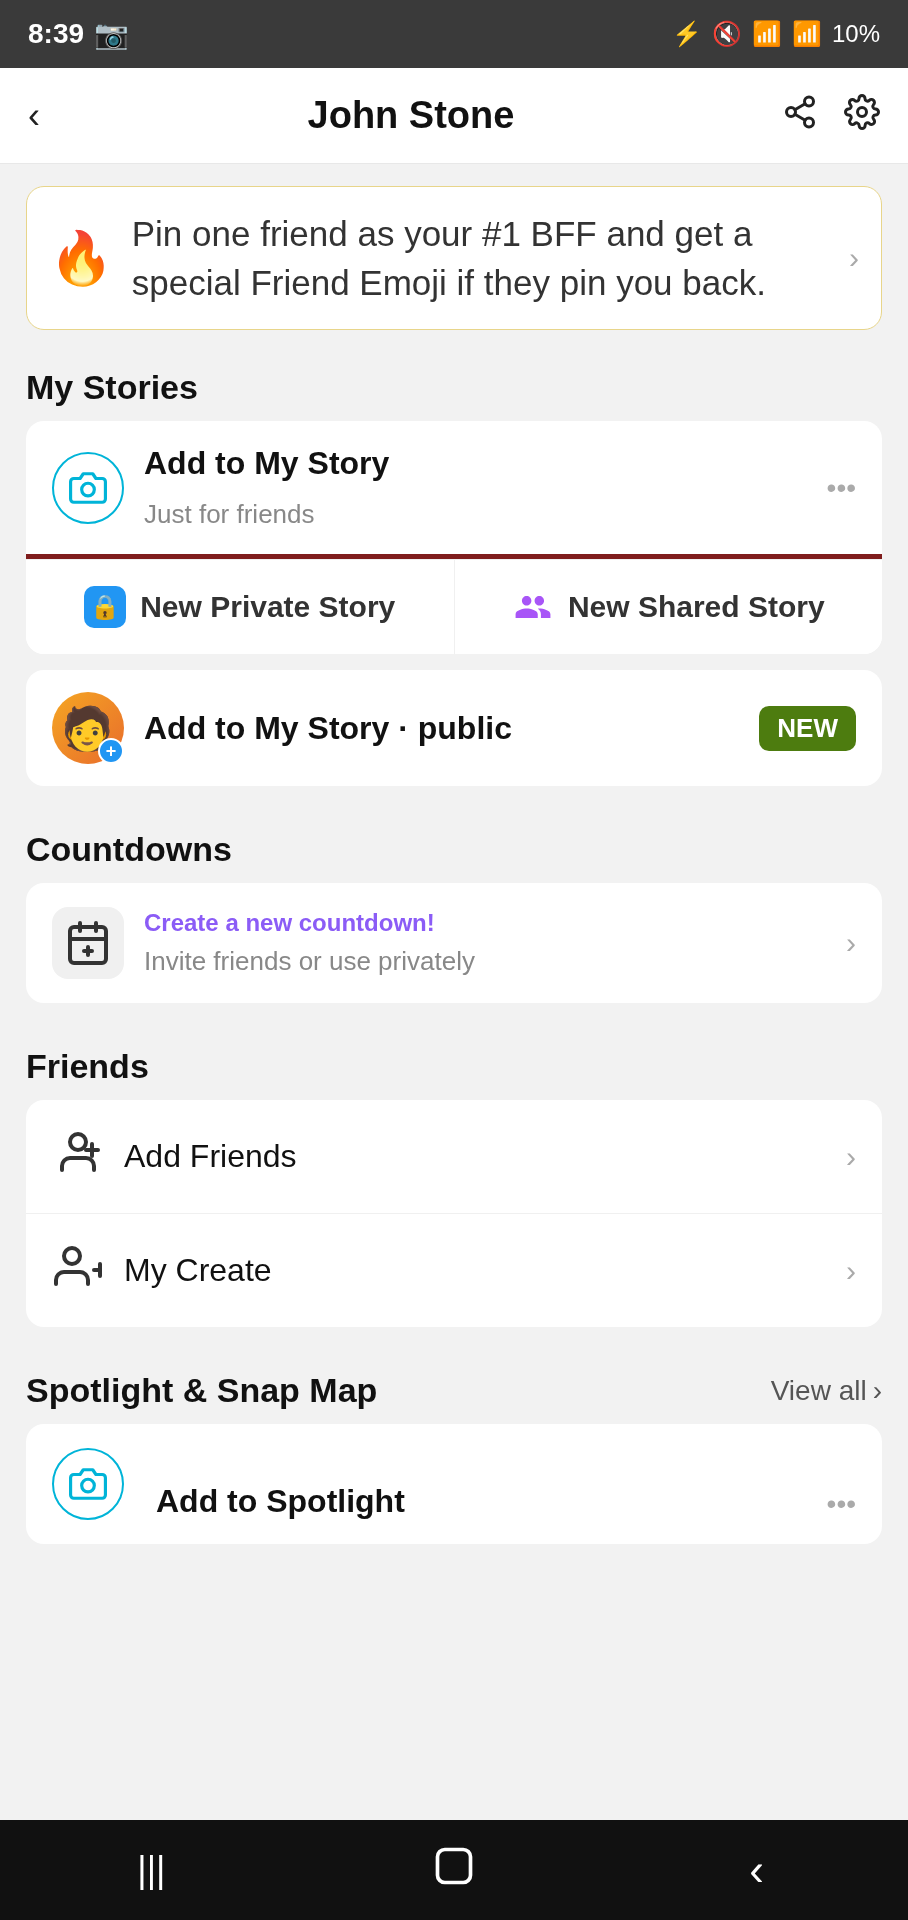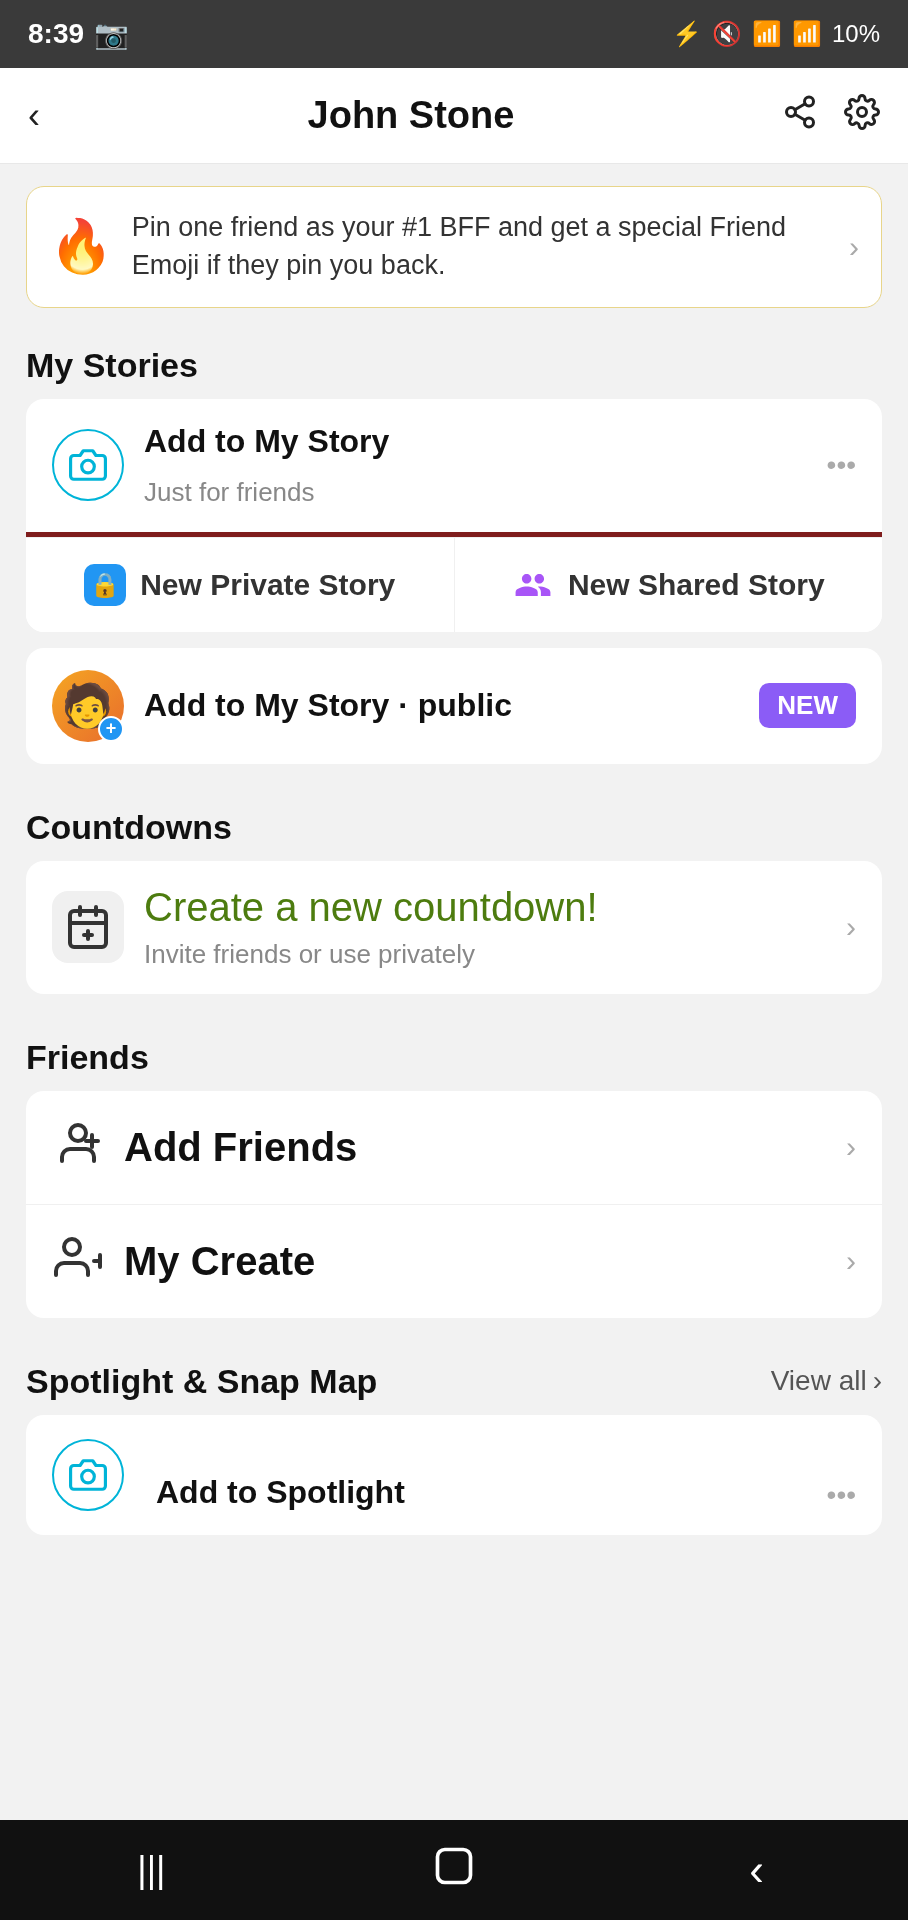--- a/index.html
+++ b/index.html
@@ -87,21 +87,21 @@
       padding: 22px 22px;
       display: flex;
       align-items: center;
       gap: 18px;
     }
     .bff-emoji {
       font-size: 52px;
       flex-shrink: 0;
     }
     .bff-text {
-      font-size: 27px;
+      font-size: 35px;
       color: #333;
       line-height: 1.4;
       flex: 1;
     }
     .bff-chevron {
       font-size: 30px;
       color: #aaa;
       flex-shrink: 0;
     }
 
@@ -255,21 +255,21 @@
       border-radius: 50%;
       display: flex;
       align-items: center;
       justify-content: center;
       color: #fff;
       font-size: 18px;
       font-weight: 700;
       border: 2px solid #fff;
     }
     .new-badge {
-      background: #8b5cf6;
+      background: #4d7c0f;
       color: #fff;
       font-size: 26px;
       font-weight: 700;
       padding: 7px 18px;
       border-radius: 10px;
       margin-left: auto;
       flex-shrink: 0;
     }
 
     
@@ -287,23 +287,23 @@
       display: flex;
       align-items: center;
       justify-content: center;
       font-size: 40px;
       flex-shrink: 0;
     }
     .countdown-text {
       flex: 1;
     }
     .countdown-title {
-      font-size: 40px;
-      font-weight: 400;
-      color: #4d7c0f;
+      font-size: 24px;
+      font-weight: 700;
+      color: #8b5cf6;
     }
     .countdown-sub {
       font-size: 26px;
       color: #888;
       margin-top: 9px;
     }
     .chevron-right {
       font-size: 30px;
       color: #aaa;
     }
@@ -321,22 +321,22 @@
     }
     .friend-icon {
       font-size: 40px;
       color: #333;
       width: 52px;
       text-align: center;
       flex-shrink: 0;
     }
     .friend-label {
       flex: 1;
-      font-size: 40px;
-      font-weight: 700;
+      font-size: 32px;
+      font-weight: 400;
       color: #111;
     }
 
     
     .nav-bar {
       background: #111;
       display: flex;
       align-items: center;
       justify-content: space-around;
       height: 100px;

